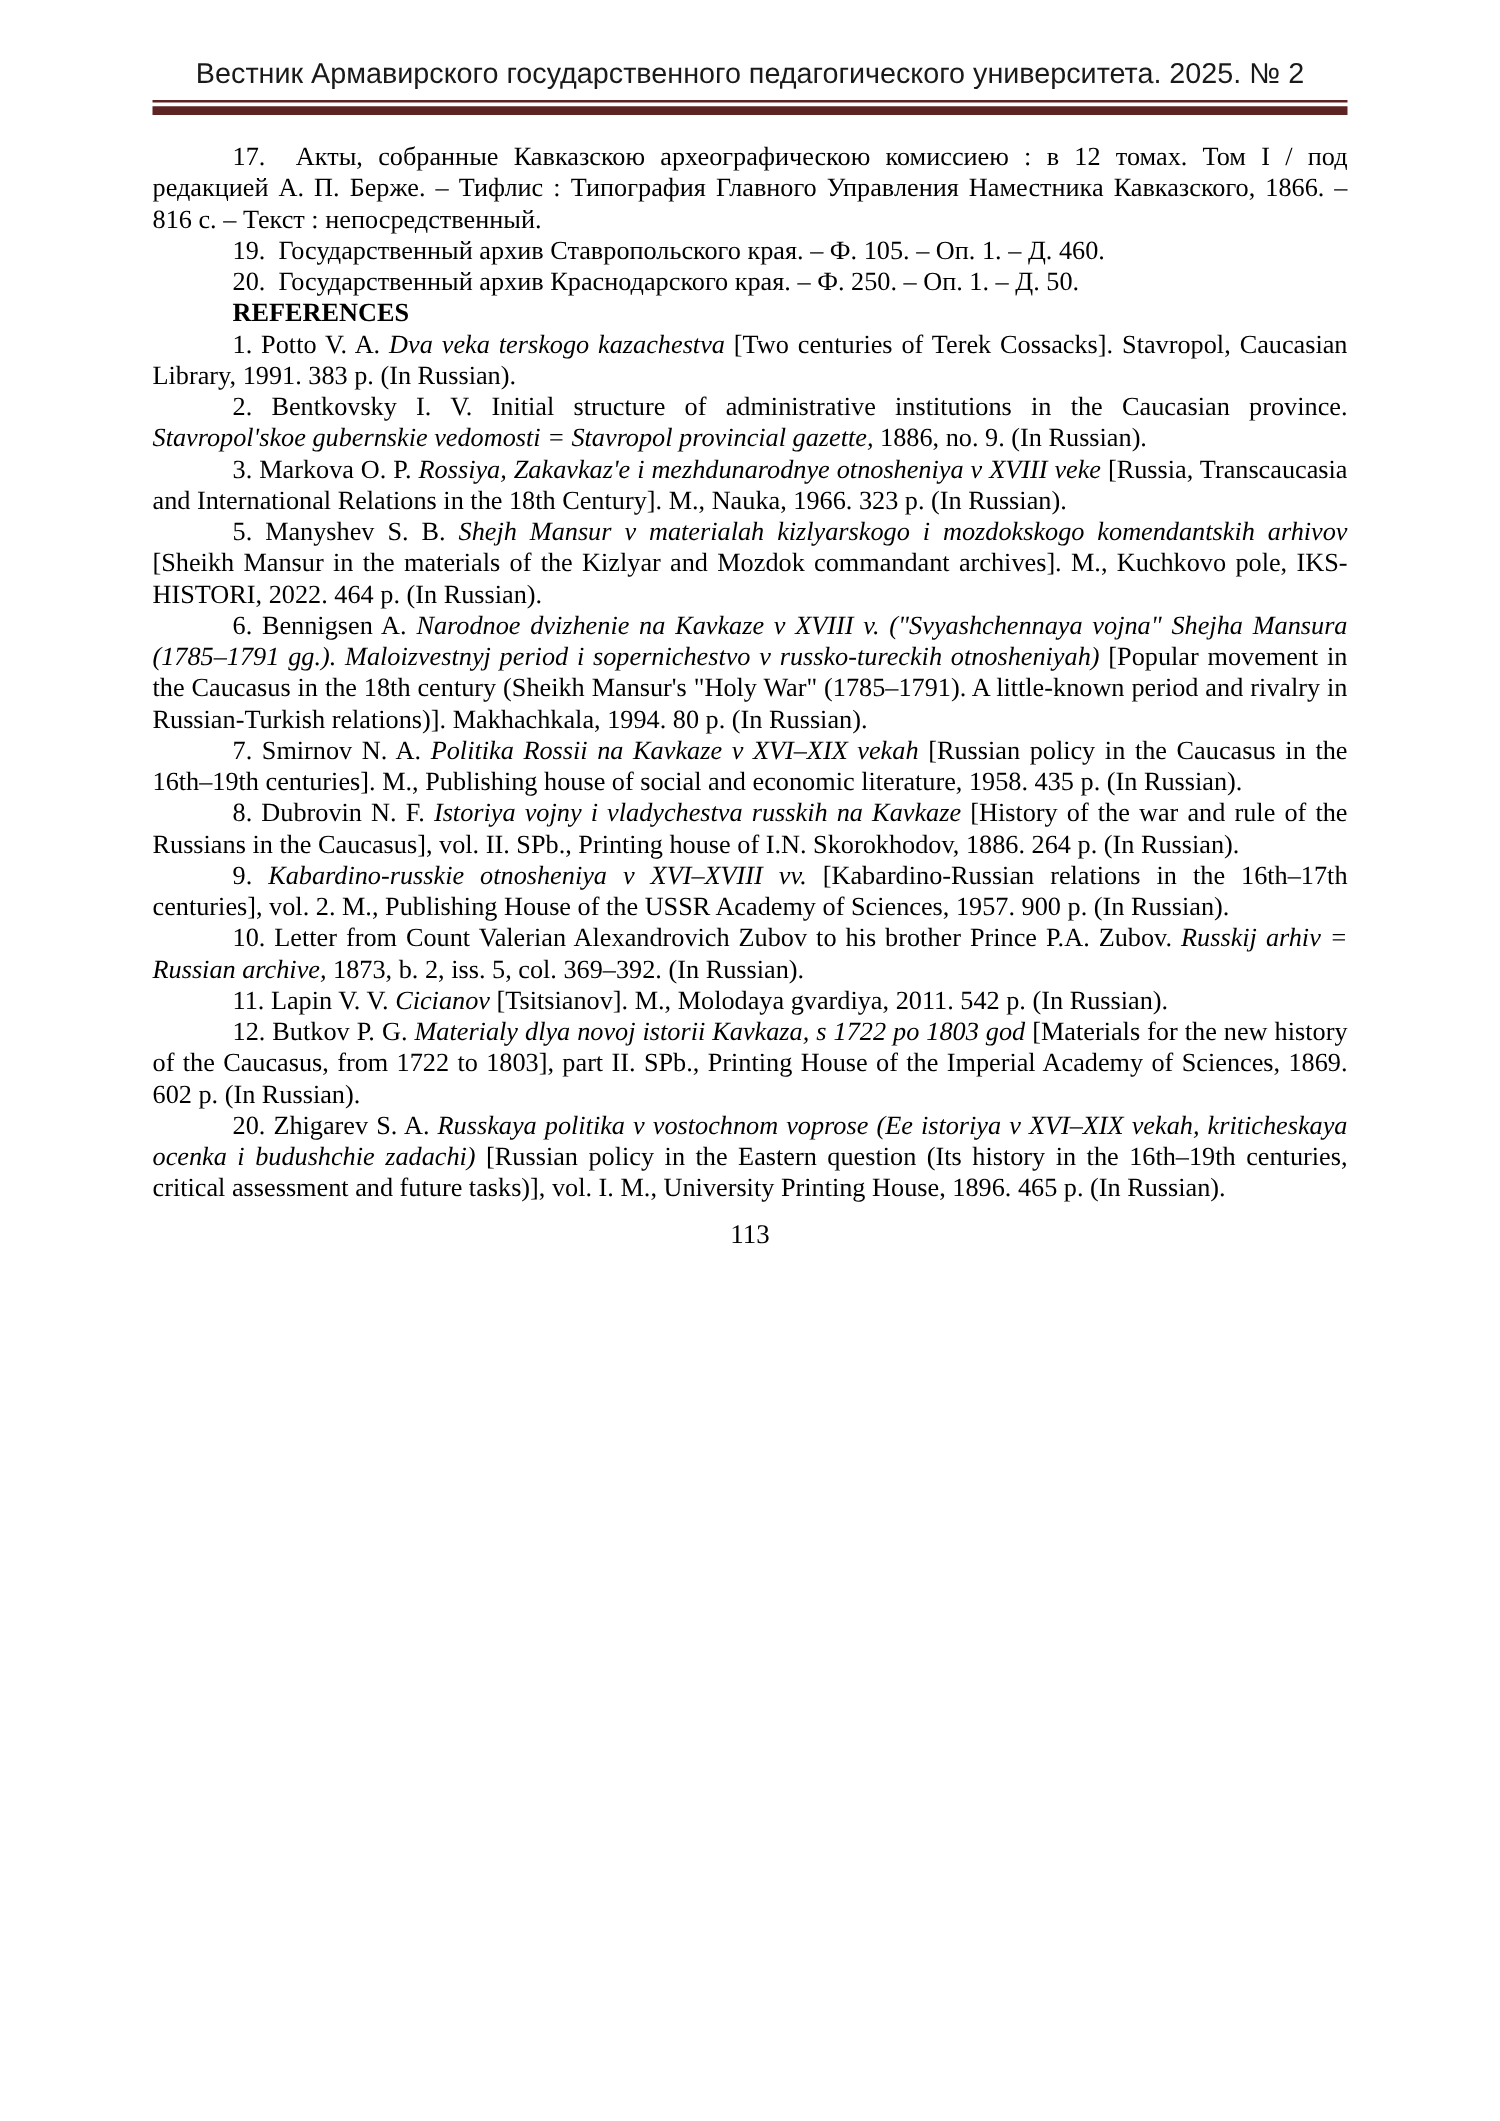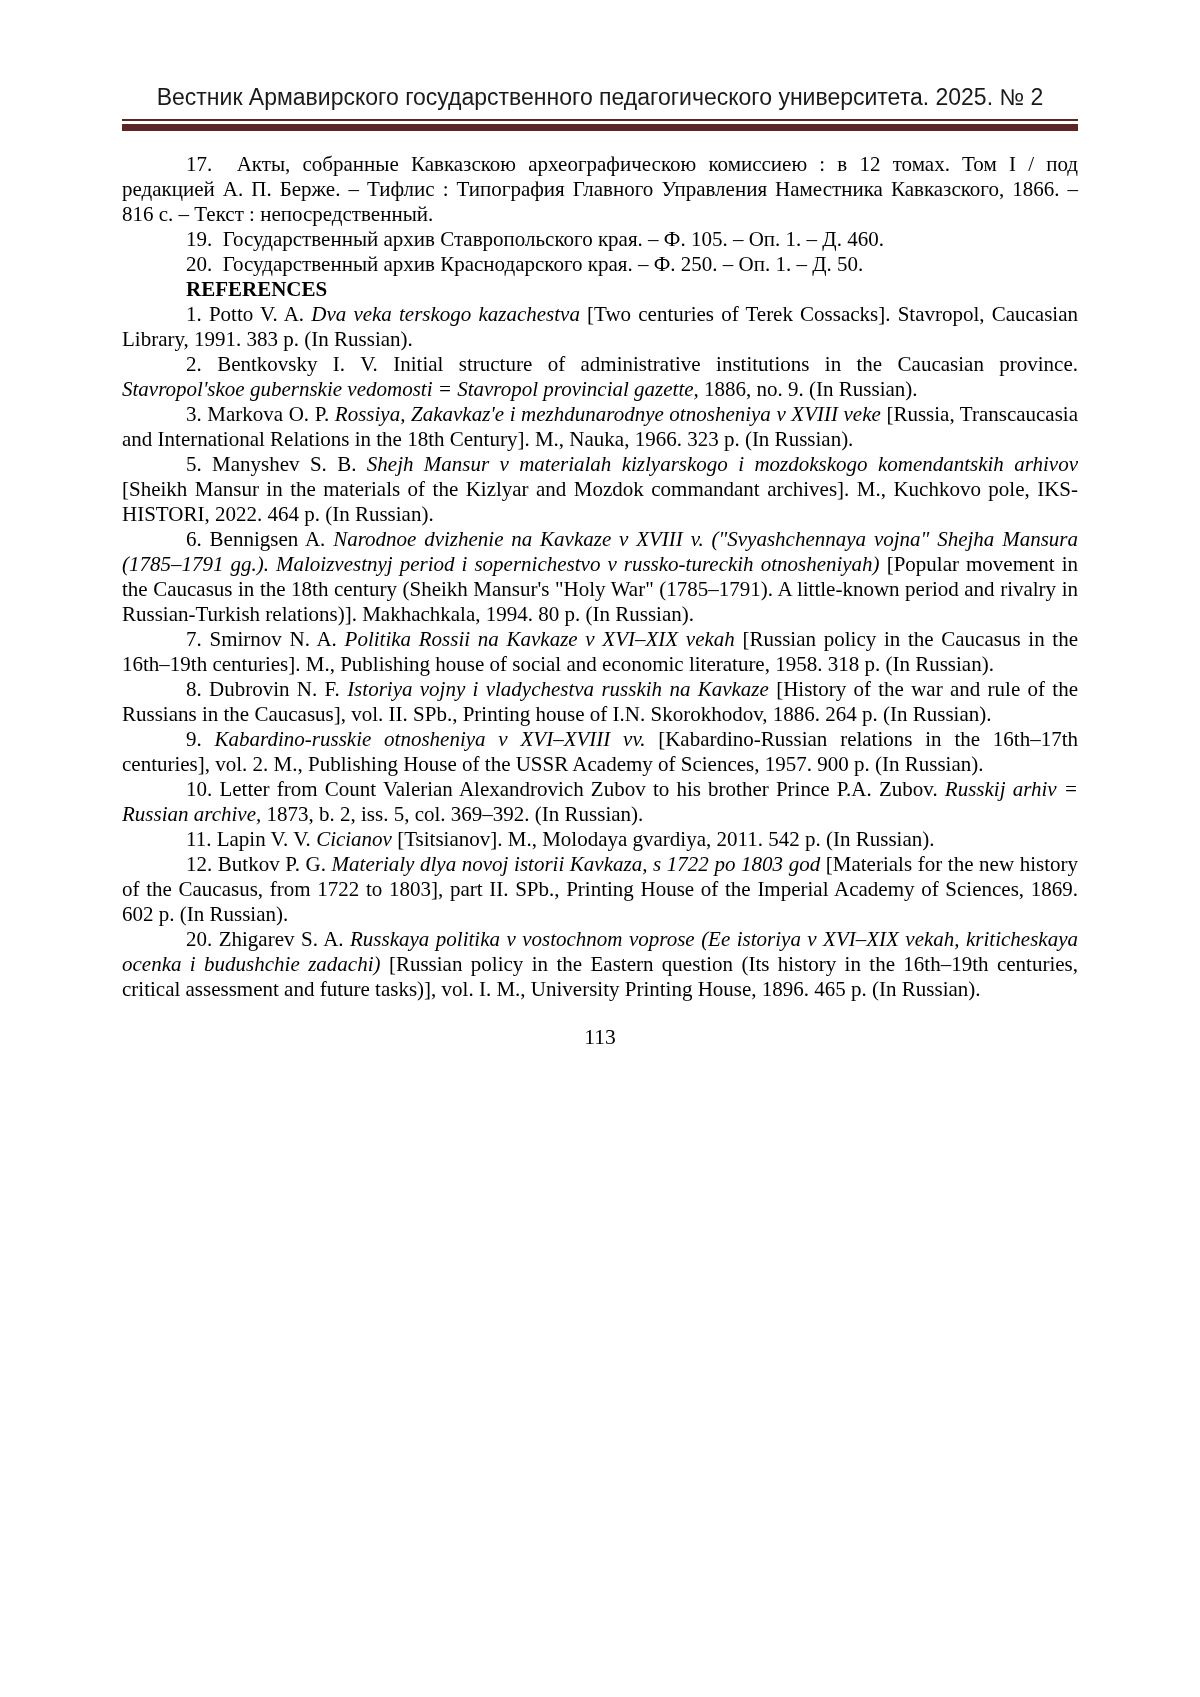--- a/index.html
+++ b/index.html
@@ -2,21 +2,21 @@
 <html><head>
 <meta charset="utf-8">
 <style>
   html, body { margin: 0; padding: 0; background: #ffffff; }
   .page {
     position: relative;
     width: 1200px;
     height: 1697px;
     background: #ffffff;
     box-sizing: border-box;
-    padding: 84px 122px 0 122px;
+    padding: 45px 122px 0 122px;
     font-family: "Liberation Serif", serif;
     color: #000000;
     overflow: hidden;
   }
   .journal-title {
     text-align: center;
     font-family: "Liberation Sans", sans-serif;
     font-size: 23px;
     line-height: 27px;
     color: #1a1a1a;
@@ -42,21 +42,21 @@
     font-weight: bold;
     text-align: center;
     text-indent: 0;
     margin: 9px 0 3px 0;
     font-family: inherit;
   }
   .page-number {
     text-align: center;
     font-size: 21.5px;
     line-height: 25px;
-    margin-top: 23px;
+    margin-top: 12px;
   }
 </style>
 </head>
 <body>
 
 <div class="page">
   <div class="header">
     <div class="journal-title">Вестник Армавирского государственного педагогического университета. 2025. № 2</div>
     <div class="header-rule" style="border-top-color: rgb(94, 36, 36); border-bottom-color: rgb(94, 36, 36);"></div>
   </div>
@@ -69,21 +69,21 @@
       </div>
 
     <p class="ref refs-heading">REFERENCES</p>
 
     <div>
         <p class="ref"><span>1. Potto V. A. </span><em>Dva veka terskogo kazachestva</em><span> [Two centuries of Terek Cossacks]. Stavropol, Caucasian Library, 1991. 383 p. (In Russian).</span></p>
         <p class="ref"><span>2. Bentkovsky I. V. Initial structure of administrative institutions in the Caucasian province. </span><em>Stavropol'skoe gubernskie vedomosti = Stavropol provincial gazette,</em><span> 1886, no. 9. (In Russian).</span></p>
         <p class="ref"><span>3. Markova O. P. </span><em>Rossiya, Zakavkaz'e i mezhdunarodnye otnosheniya v XVIII veke</em><span> [Russia, Transcaucasia and International Relations in the 18th Century]. M., Nauka, 1966. 323 p. (In Russian).</span></p>
         <p class="ref"><span>5. Manyshev S. B. </span><em>Shejh Mansur v materialah kizlyarskogo i mozdokskogo komendantskih arhivov</em><span> [Sheikh Mansur in the materials of the Kizlyar and Mozdok commandant archives]. M., Kuchkovo pole, IKS-HISTORI, 2022. 464 p. (In Russian).</span></p>
         <p class="ref"><span>6. Bennigsen A. </span><em>Narodnoe dvizhenie na Kavkaze v XVIII v. ("Svyashchennaya vojna" Shejha Mansura (1785–1791 gg.). Maloizvestnyj period i sopernichestvo v russko-tureckih otnosheniyah)</em><span> [Popular movement in the Caucasus in the 18th century (Sheikh Mansur's "Holy War" (1785–1791). A little-known period and rivalry in Russian-Turkish relations)]. Makhachkala, 1994. 80 p. (In Russian).</span></p>
-        <p class="ref"><span>7. Smirnov N. A. </span><em>Politika Rossii na Kavkaze v XVI–XIX vekah</em><span> [Russian policy in the Caucasus in the 16th–19th centuries]. M., Publishing house of social and economic literature, 1958. 318 p. (In Russian).</span></p>
+        <p class="ref"><span>7. Smirnov N. A. </span><em>Politika Rossii na Kavkaze v XVI–XIX vekah</em><span> [Russian policy in the Caucasus in the 16th–19th centuries]. M., Publishing house of social and economic literature, 1958. 435 p. (In Russian).</span></p>
         <p class="ref"><span>8. Dubrovin N. F. </span><em>Istoriya vojny i vladychestva russkih na Kavkaze</em><span> [History of the war and rule of the Russians in the Caucasus], vol. II. SPb., Printing house of I.N. Skorokhodov, 1886. 264 p. (In Russian).</span></p>
         <p class="ref"><span>9. </span><em>Kabardino-russkie otnosheniya v XVI–XVIII vv.</em><span> [Kabardino-Russian relations in the 16th–17th centuries], vol. 2. M., Publishing House of the USSR Academy of Sciences, 1957. 900 p. (In Russian).</span></p>
         <p class="ref"><span>10. Letter from Count Valerian Alexandrovich Zubov to his brother Prince P.A. Zubov. </span><em>Russkij arhiv = Russian archive,</em><span> 1873, b. 2, iss. 5, col. 369–392. (In Russian).</span></p>
         <p class="ref"><span>11. Lapin V. V. </span><em>Cicianov</em><span> [Tsitsianov]. M., Molodaya gvardiya, 2011. 542 p. (In Russian).</span></p>
         <p class="ref"><span>12. Butkov P. G. </span><em>Materialy dlya novoj istorii Kavkaza, s 1722 po 1803 god</em><span> [Materials for the new history of the Caucasus, from 1722 to 1803], part II. SPb., Printing House of the Imperial Academy of Sciences, 1869. 602 p. (In Russian).</span></p>
         <p class="ref"><span>20. Zhigarev S. A. </span><em>Russkaya politika v vostochnom voprose (Ee istoriya v XVI–XIX vekah, kriticheskaya ocenka i budushchie zadachi)</em><span> [Russian policy in the Eastern question (Its history in the 16th–19th centuries, critical assessment and future tasks)], vol. I. M., University Printing House, 1896. 465 p. (In Russian).</span></p>
       </div>
 
     <div class="page-number">113</div>
   </div>

